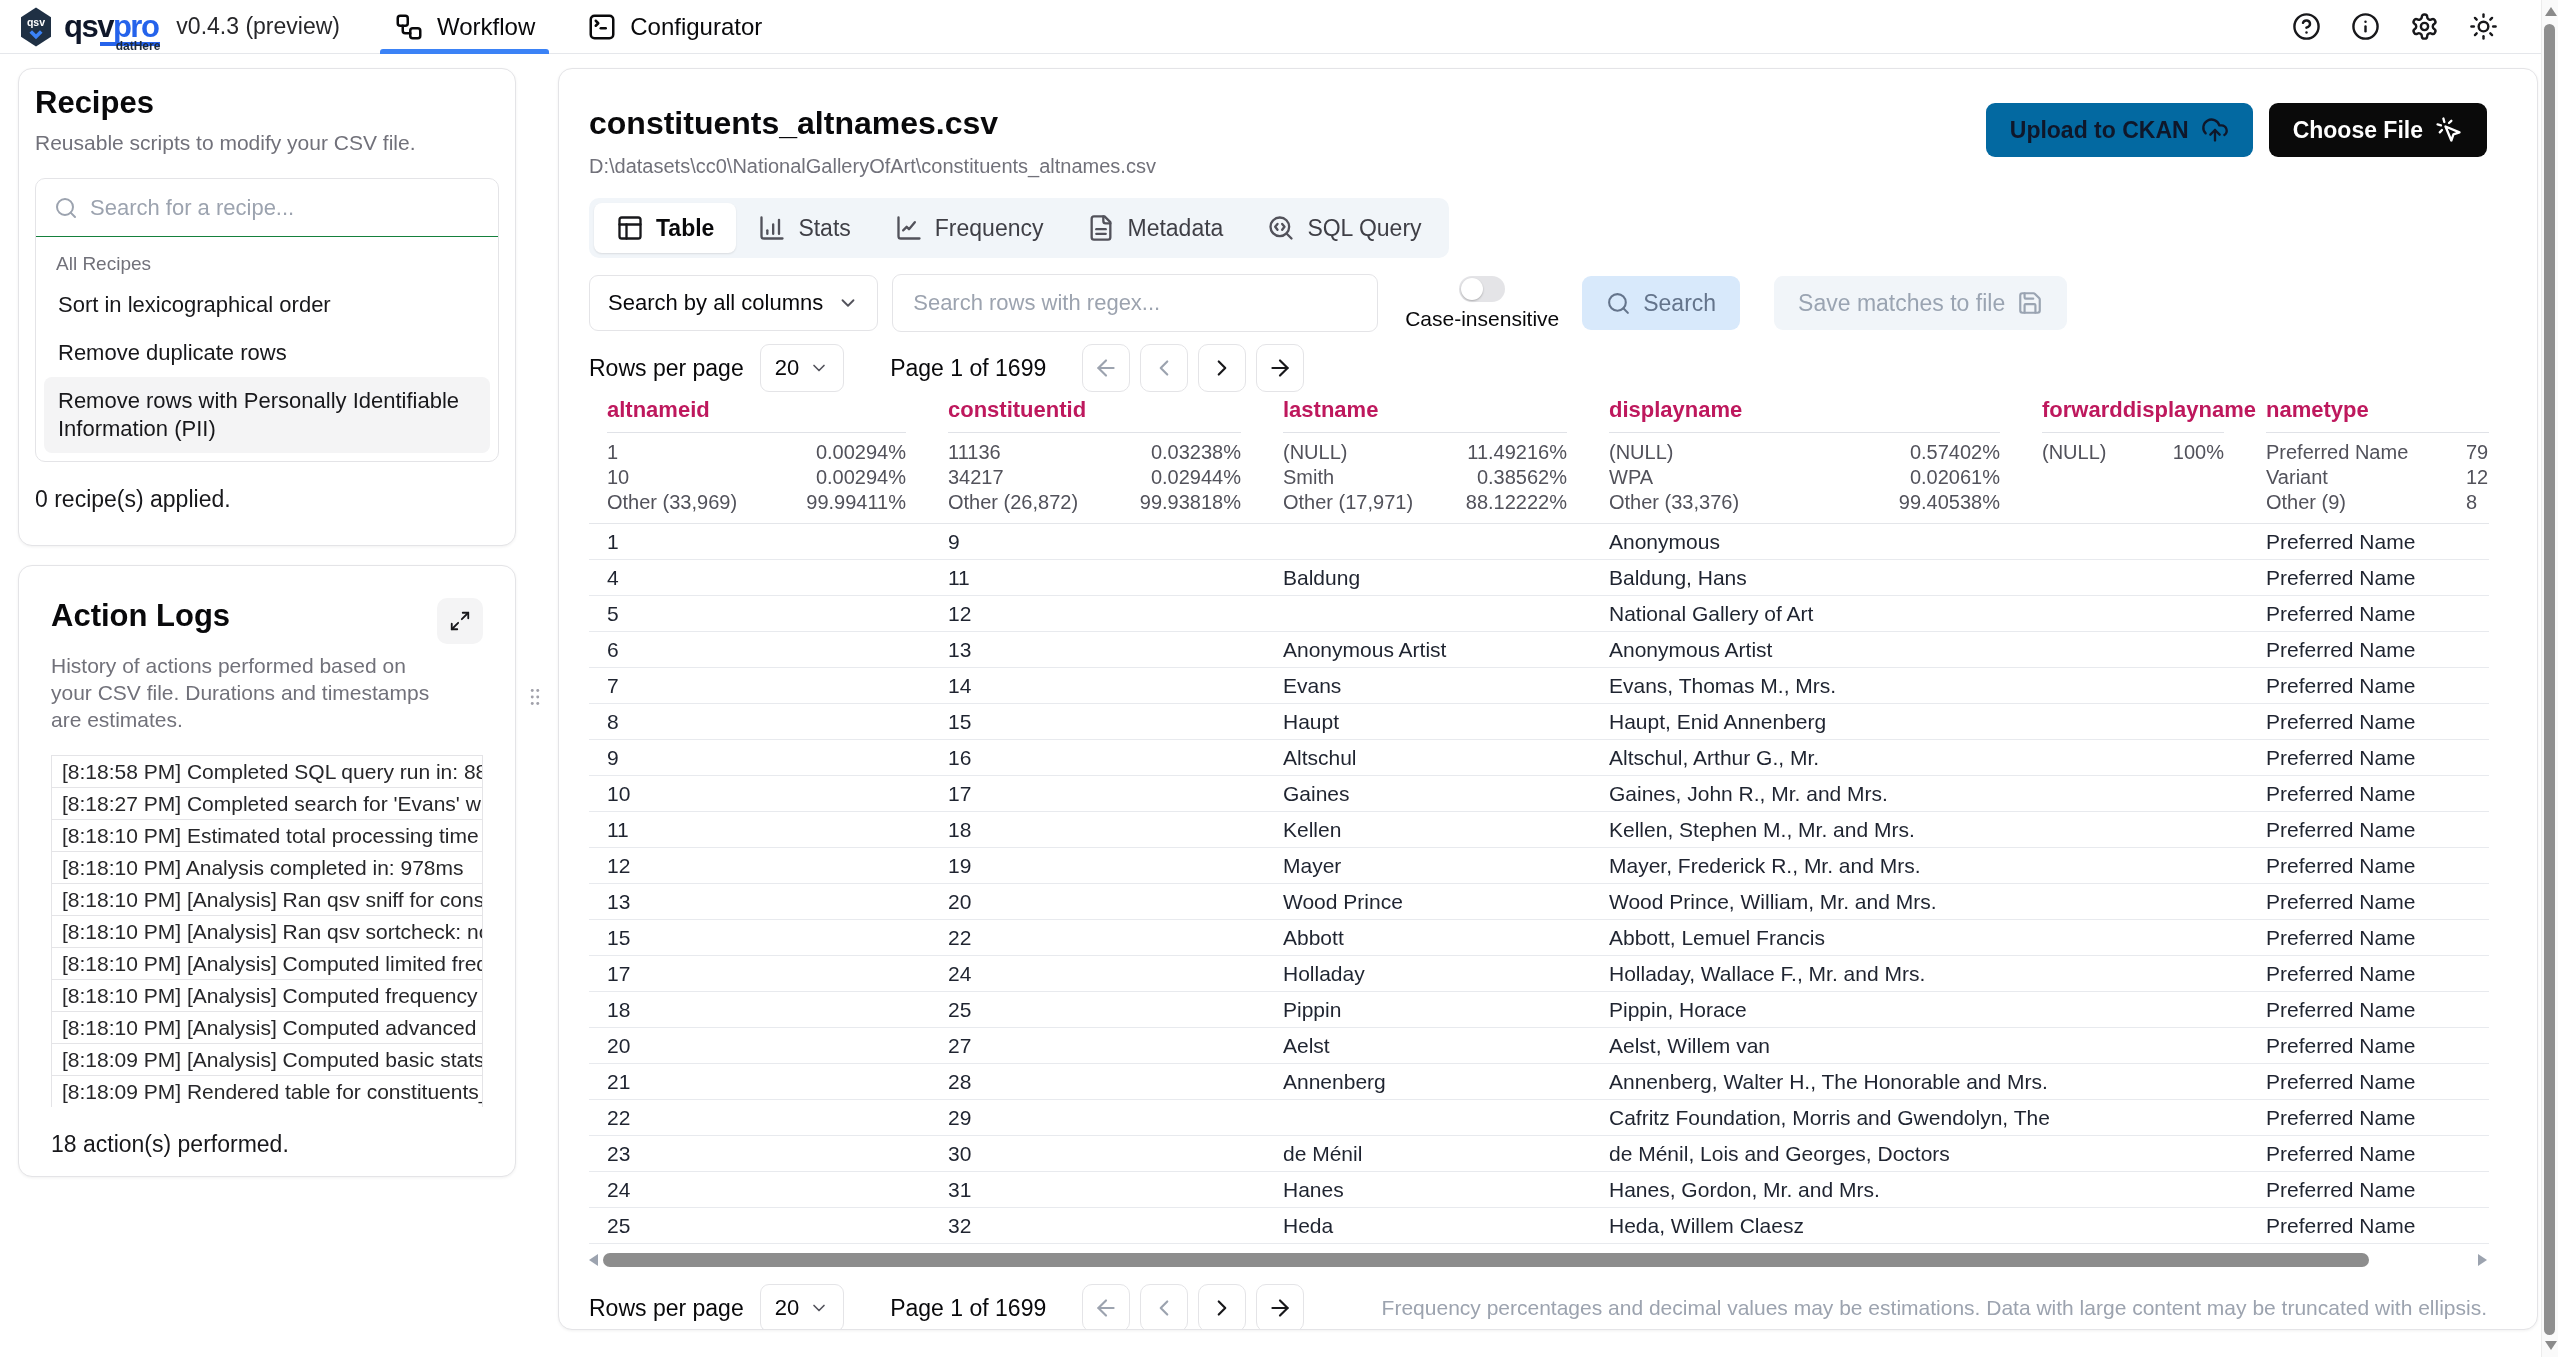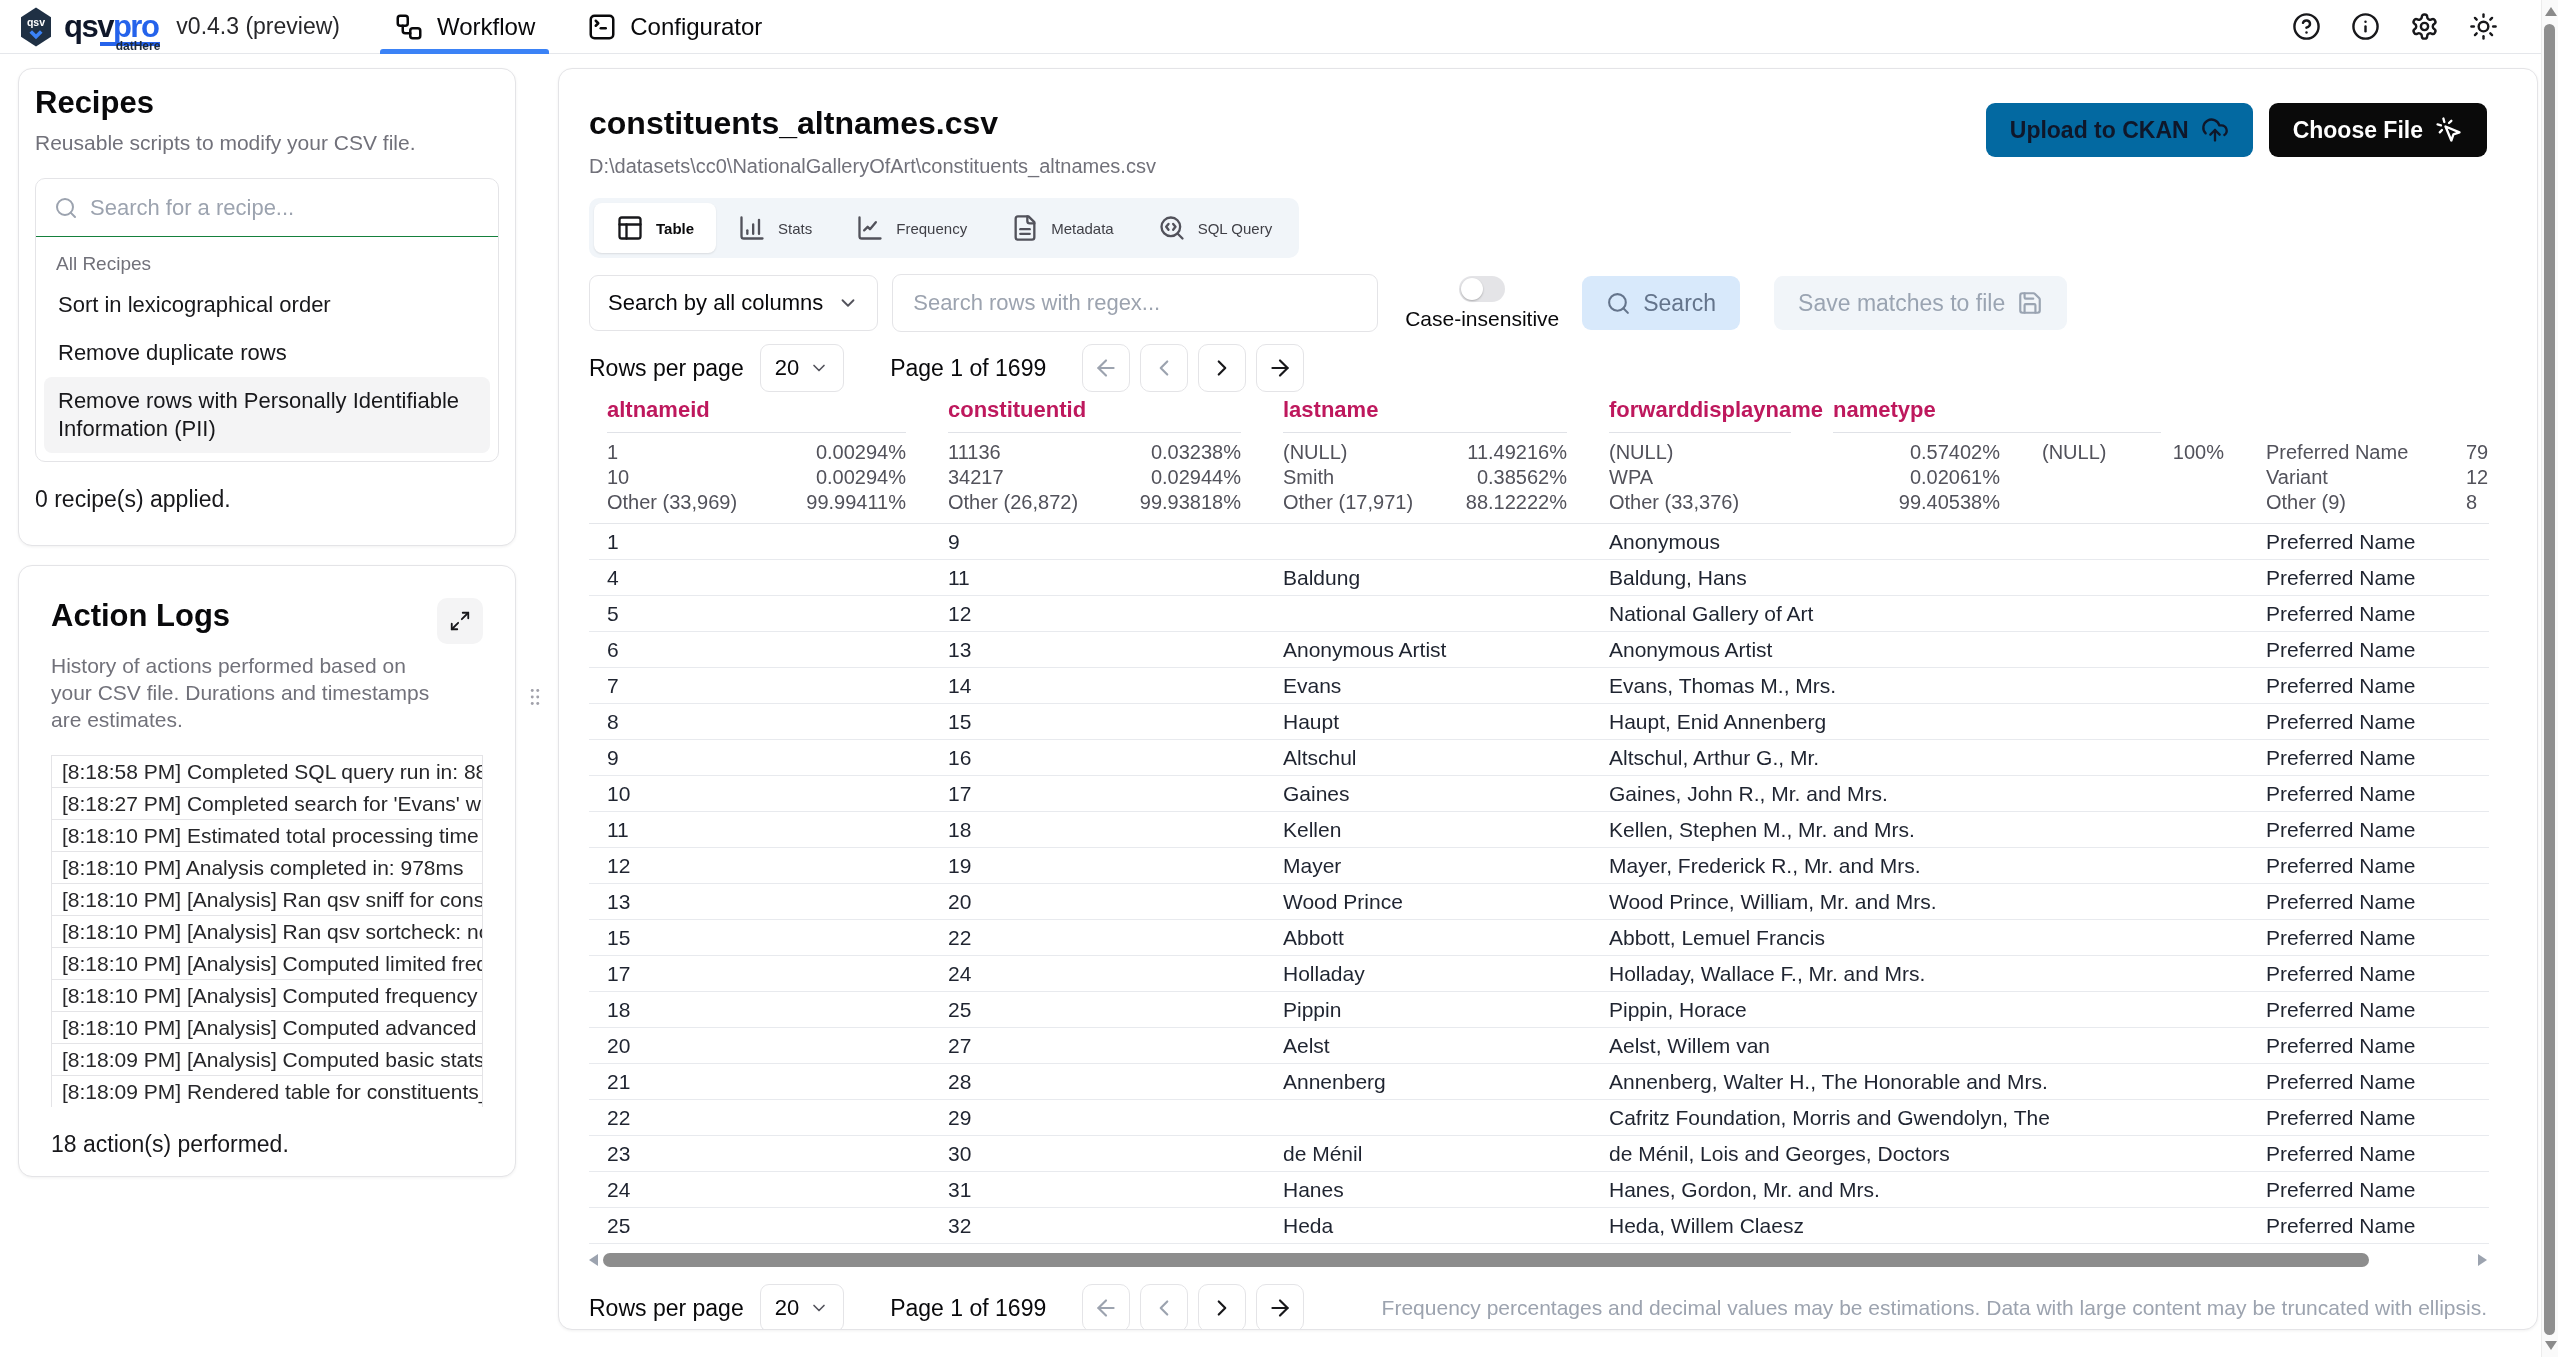--- a/index.html
+++ b/index.html
@@ -69,21 +69,21 @@
   .main-card { position:absolute; left:558px; top:68px; width:1980px; height:1262px; padding:34px 50px 0 30px; overflow:hidden; }
   .main-head { display:flex; align-items:flex-start; justify-content:space-between; }
   .file-title { font-size:32px; font-weight:700; color:#09090b; line-height:40px; }
   .file-path { margin-top:12px; font-size:20px; color:#71717a; }
   .head-actions { display:flex; gap:16px; }
   .btn { display:flex; align-items:center; gap:12px; height:54px; padding:0 24px; border:none; border-radius:9px; font-size:23px; font-weight:600; font-family:inherit; cursor:pointer; }
   .btn-upload { background:#0369a1; color:#0f172a; }
   .btn-choose { background:#0a0a0a; color:#ffffff; }
 
   .tabbar { margin-top:20px; display:inline-flex; background:#f1f5f9; border-radius:10px; padding:5px; }
-  .mtab { display:flex; align-items:center; gap:12px; padding:0 22px; height:50px; font-size:15px; color:#3f3f46; border-radius:8px; cursor:pointer; }
+  .mtab { display:flex; align-items:center; gap:12px; padding:0 22px; height:50px; font-size:23px; color:#3f3f46; border-radius:8px; cursor:pointer; }
   .mtab svg { color:#52525b; }
   .mtab.active { background:#fff; color:#09090b; box-shadow:0 1px 2px rgba(0,0,0,.10); font-weight:600; }
   .mtab.active svg { color:#18181b; }
 
   .search-row { margin-top:16px; display:flex; align-items:center; }
   .sel-btn { display:flex; align-items:center; gap:14px; height:56px; padding:0 18px; border:1px solid #e4e4e7; border-radius:9px; font-size:22px; color:#09090b; background:#fff; cursor:pointer; }
   .sel-btn svg { color:#52525b; }
   .regex-input { margin-left:14px; width:486px; height:58px; border:1px solid #e4e4e7; border-radius:9px; padding:0 20px; font-size:22px; font-family:inherit; color:#18181b; outline:none; }
   .regex-input::placeholder { color:#9ca3af; }
   .ci-group { margin-left:26px; margin-right:22px; width:156px; display:flex; flex-direction:column; align-items:center; gap:5px; }
@@ -420,20 +420,23 @@
     <div class="hdr-row">
         <div class="th c0">
           <span class="hline">altnameid</span>
         </div>
         <div class="th c1">
           <span class="hline">constituentid</span>
         </div>
         <div class="th c2">
           <span class="hline">lastname</span>
         </div>
+        <div class="th c3">
+          <span class="hline">displayname</span>
+        </div>
         <div class="th c4">
           <span class="hline">forwarddisplayname</span>
         </div>
         <div class="th c5">
           <span class="hline">nametype</span>
         </div>
       </div>
     <div class="freq-block">
         <div class="freq-row">
           <div class="fcell c0">

